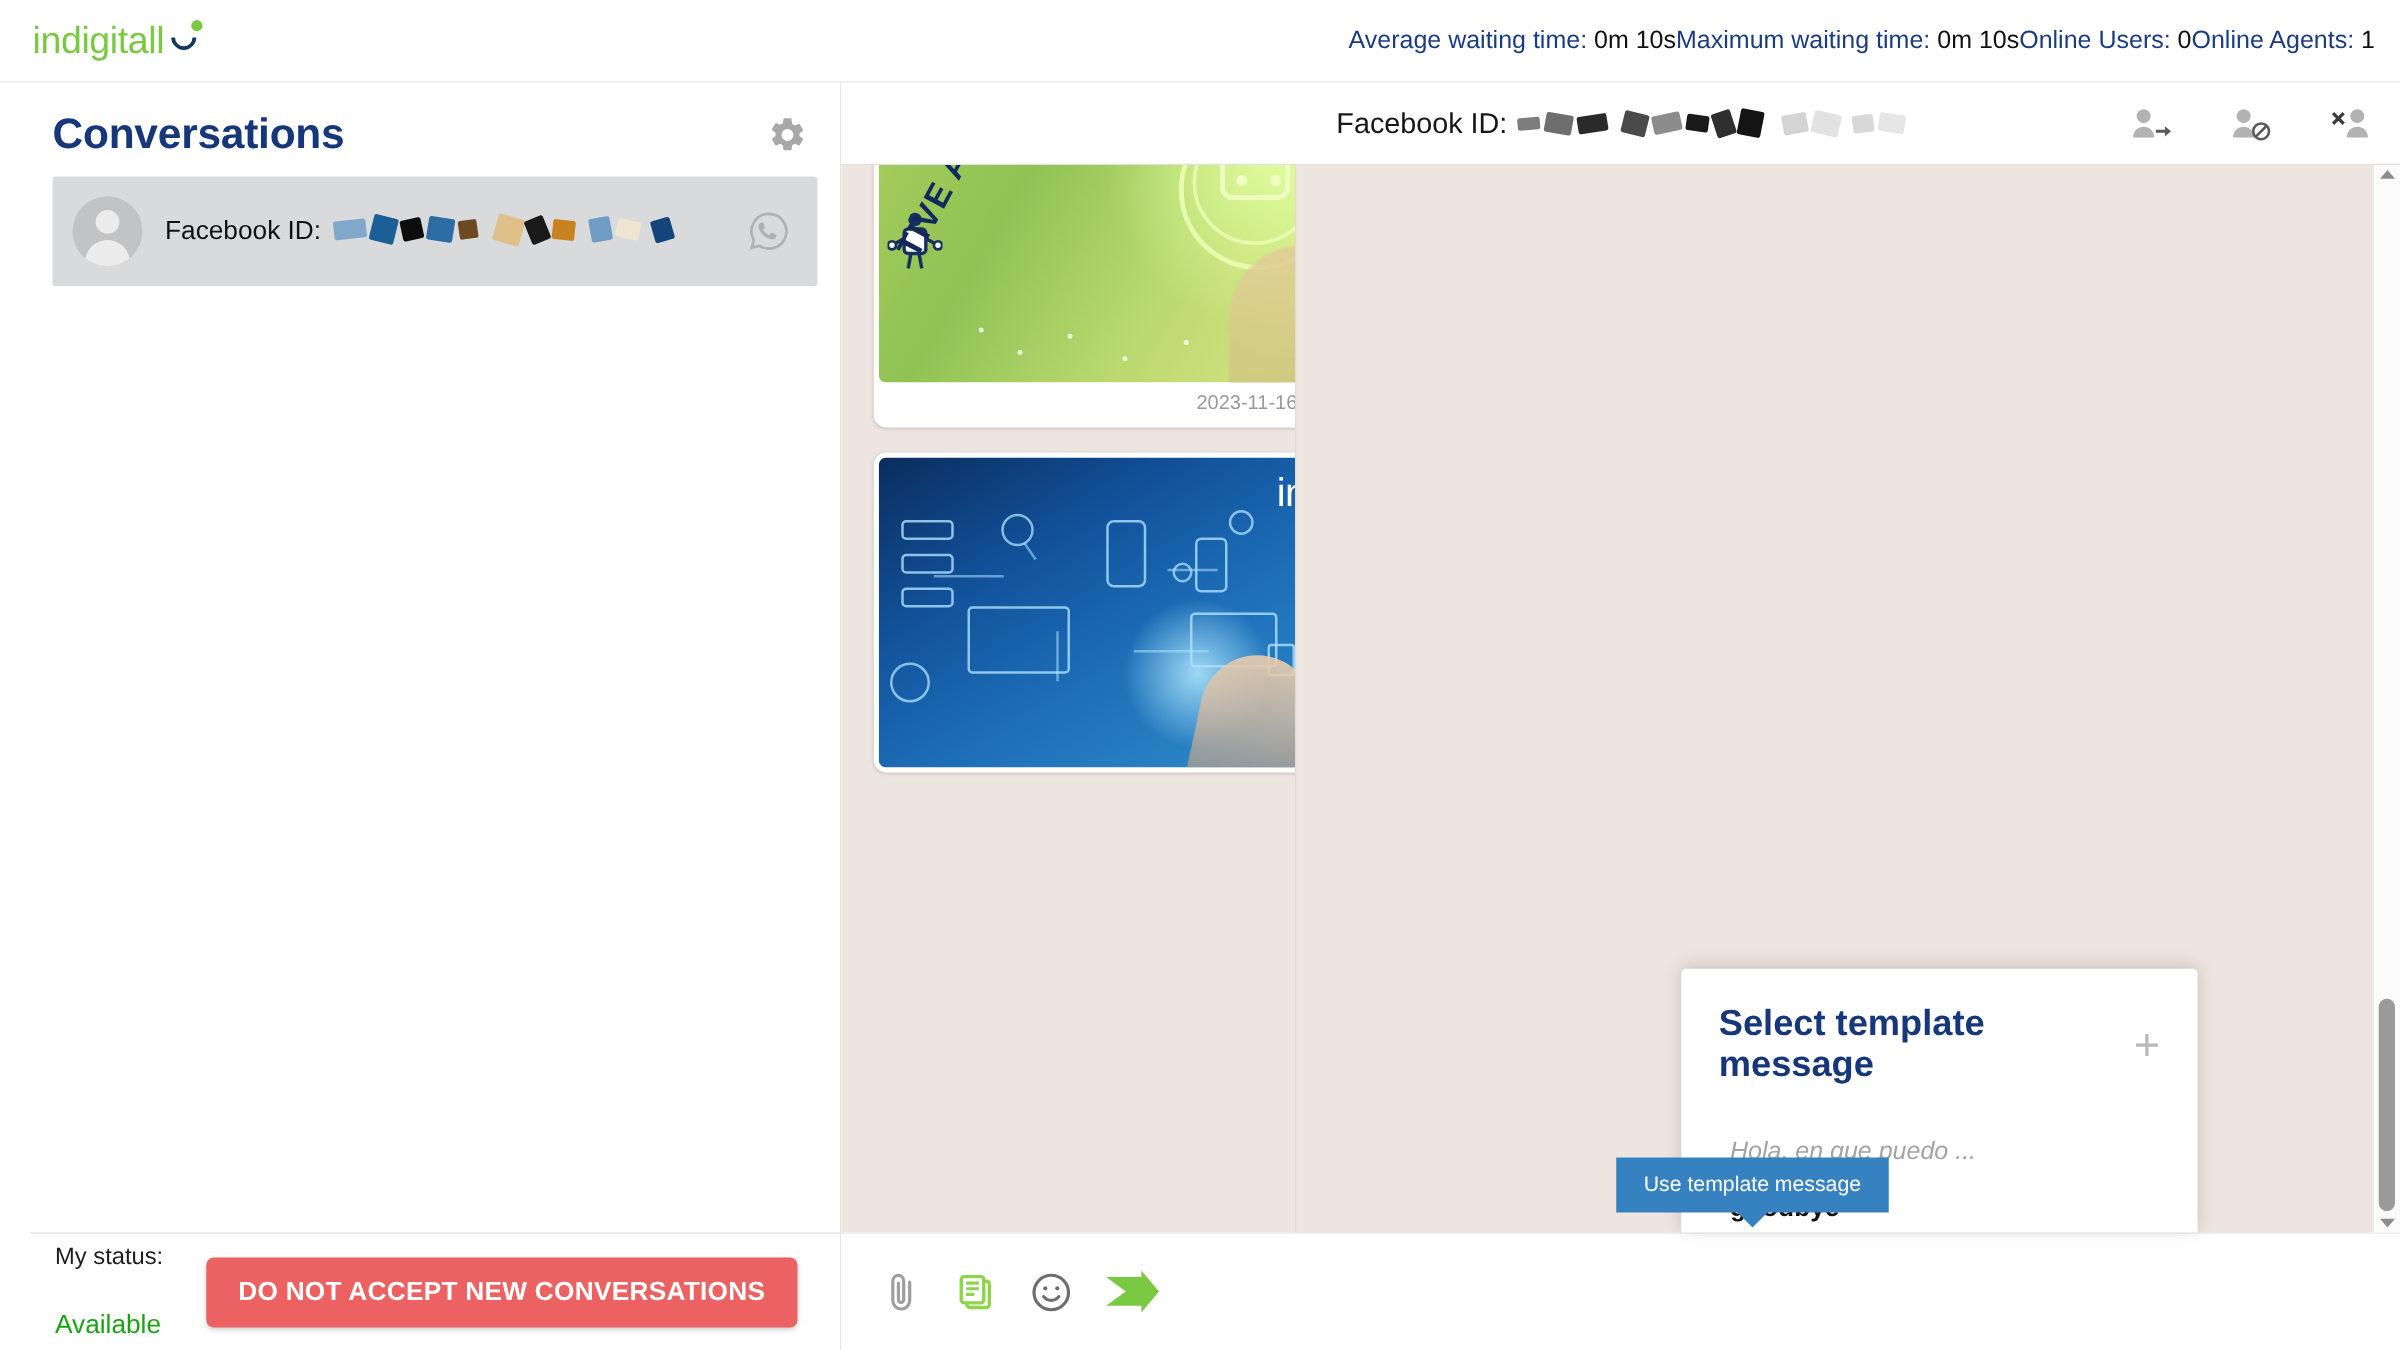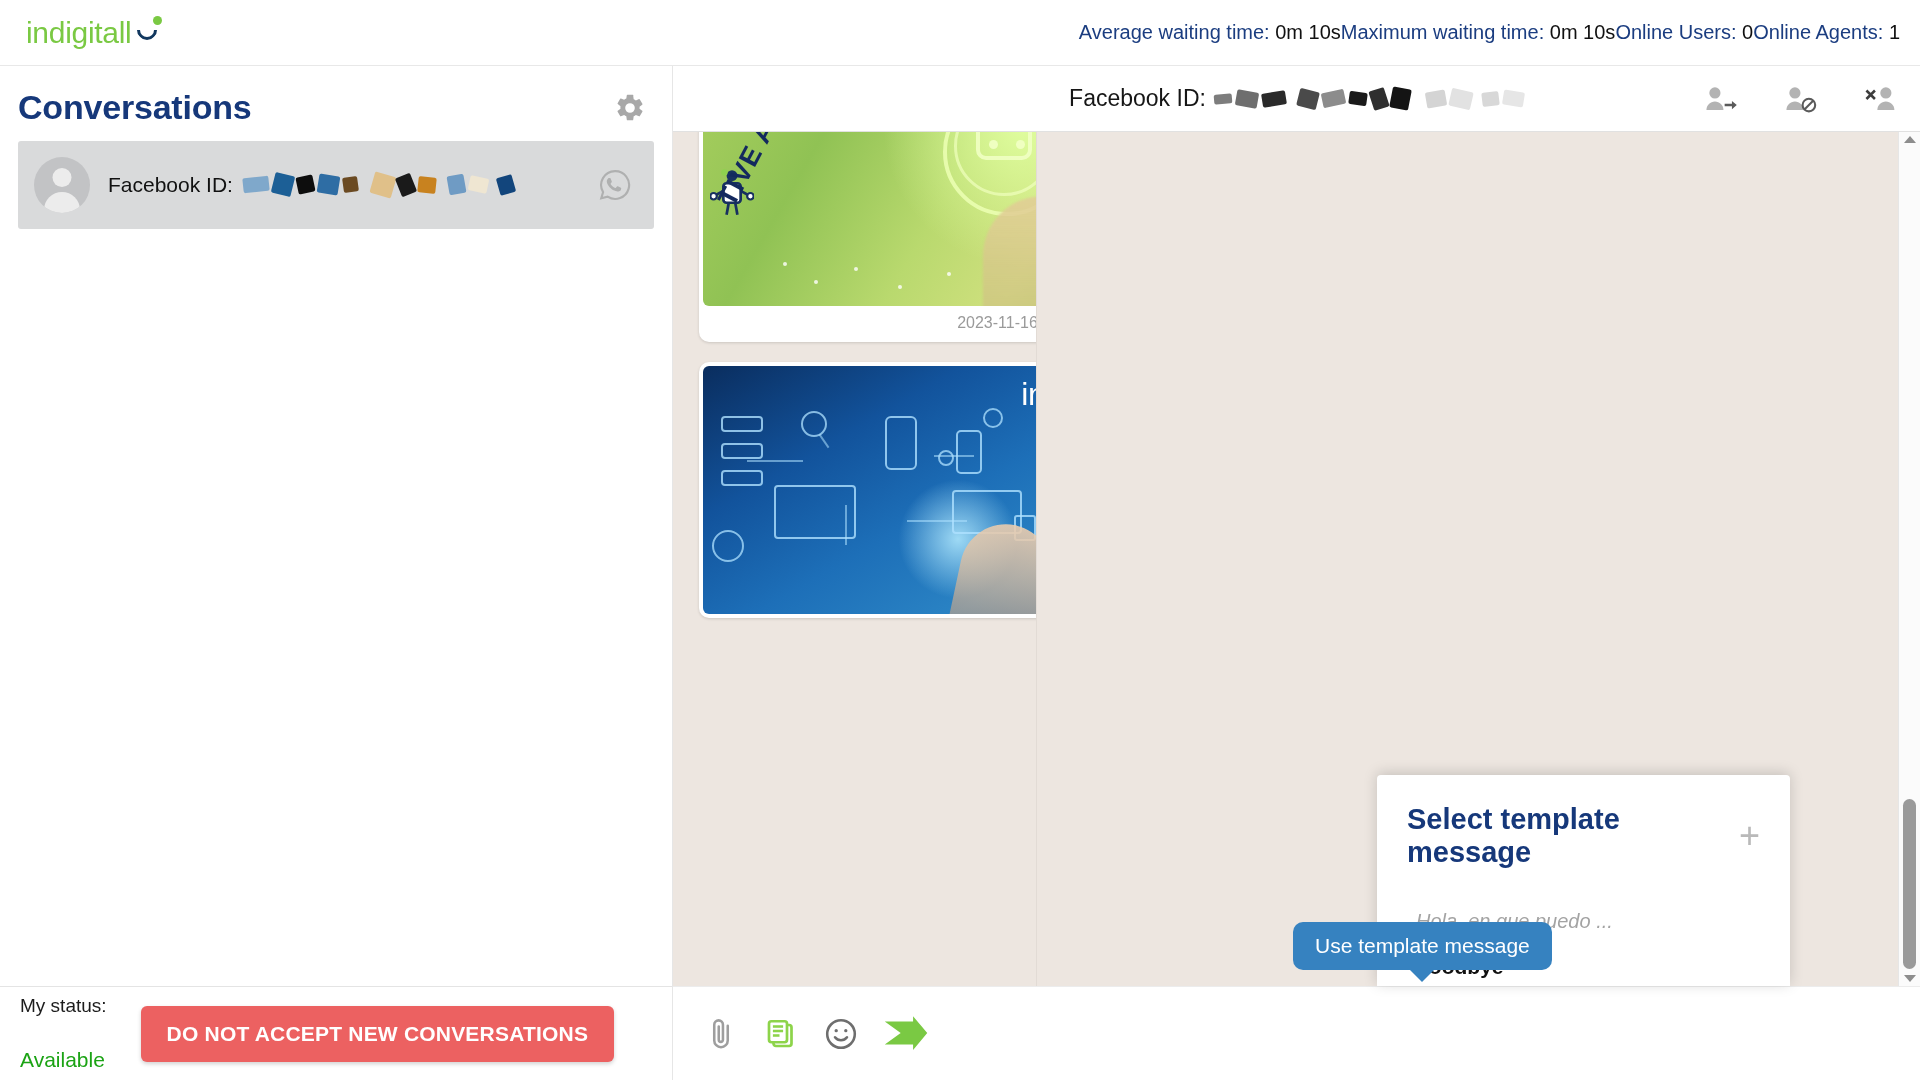--- a/index.html
+++ b/index.html
@@ -27,21 +27,21 @@
   .brand-mark .dot { position: absolute; right: 1px; top: 0px; width: 9px; height: 9px; border-radius: 50%; background: #7ac943; }
 
   .stats { flex: 1; display: flex; align-items: center; justify-content: flex-end; padding-right: 20px; }
   .stat { font-size: 20px; color: #1b3d80; white-space: nowrap; }
   .stat .val { color: #111111; }
 
   
   .body { flex: 1; display: flex; min-height: 0; }
 
   
-  .sidebar { width: 672px; min-width: 672px; display: flex; flex-direction: column; background: #ffffff; position: relative; }
+  .sidebar { width: 672px; min-width: 672px; display: flex; flex-direction: column; background: #ffffff; position: relative; padding-left: 24px; }
   .sidebar-head { display: flex; align-items: center; justify-content: space-between; padding: 22px 26px 14px 18px; }
   .sidebar-title { font-size: 34px; font-weight: bold; color: #16387a; letter-spacing: -0.2px; }
   .gear { width: 32px; height: 32px; cursor: pointer; }
 
   .conv-list { flex: 1; overflow: hidden; padding: 0 18px; }
   .conv-item {
     display: flex; align-items: center; gap: 18px;
     background: #d9dadb; border-radius: 3px; padding: 14px 22px 14px 16px; height: 88px; cursor: pointer;
   }
   .avatar { width: 56px; height: 56px; min-width: 56px; border-radius: 50%; background: #c2c3c5; position: relative; overflow: hidden; }
@@ -130,34 +130,34 @@
   
   .composer { height: 94px; min-height: 94px; background: #fff; display: flex; align-items: center; padding: 0 26px 0 30px; gap: 24px; border-top: 1px solid #ececec; }
   .cmp-icon { width: 36px; height: 36px; cursor: pointer; }
   .cmp-input { flex: 1; border: none; outline: none; font-size: 26px; color: #6d6d6d; background: transparent; font-family: "Liberation Sans", sans-serif; padding-left: 16px; }
   .cmp-input::placeholder { color: #6d6d6d; }
   .send { width: 46px; height: 38px; cursor: pointer; }
 
   
   .tpl-panel {
     position: absolute; left: 672px; bottom: 94px; width: 413px; background: #fff;
-    box-shadow: 0 -2px 14px rgba(0,0,0,.17); border-radius: 4px 4px 0 0; padding: 28px 30px 0 30px; z-index: 30; margin-left: 32px;
+    box-shadow: 0 -2px 14px rgba(0,0,0,.17); border-radius: 4px 4px 0 0; padding: 28px 30px 0 30px; z-index: 30;
   }
   .tpl-head { display: flex; align-items: center; justify-content: space-between; margin-bottom: 34px; }
   .tpl-title { font-size: 29px; font-weight: bold; color: #16387a; }
   .tpl-add { font-size: 36px; color: #b9b9b9; line-height: .6; cursor: pointer; font-weight: 300; }
   .tpl-item { padding: 4px 6px 8px 6px; cursor: pointer; border: 3px solid transparent; margin-bottom: 4px; }
   .tpl-item.sel { border-color: #2ee62e; border-radius: 2px; }
   .tpl-name { font-size: 21px; font-weight: bold; color: #111; margin-bottom: 4px; }
   .tpl-prev { font-size: 20px; font-style: italic; color: #a3a3a3; }
   .tpl-clip { height: 34px; overflow: hidden; }
 
   .tooltip {
     position: absolute; left: 620px; bottom: 110px; background: #3682c0; color: #fff;
-    font-size: 21px; padding: 12px 22px; border-radius: 10px; z-index: 40; white-space: nowrap;
+    font-size: 17px; padding: 12px 22px; border-radius: 0; z-index: 40; white-space: nowrap;
   }
   .tooltip::after { content:""; position:absolute; left: 50%; transform: translateX(-50%); bottom: -12px;
     border-left: 13px solid transparent; border-right: 13px solid transparent; border-top: 13px solid #3682c0; }
 </style>
 </head>
 <body>
 
 <div class="app">
 
   <div class="topbar">

